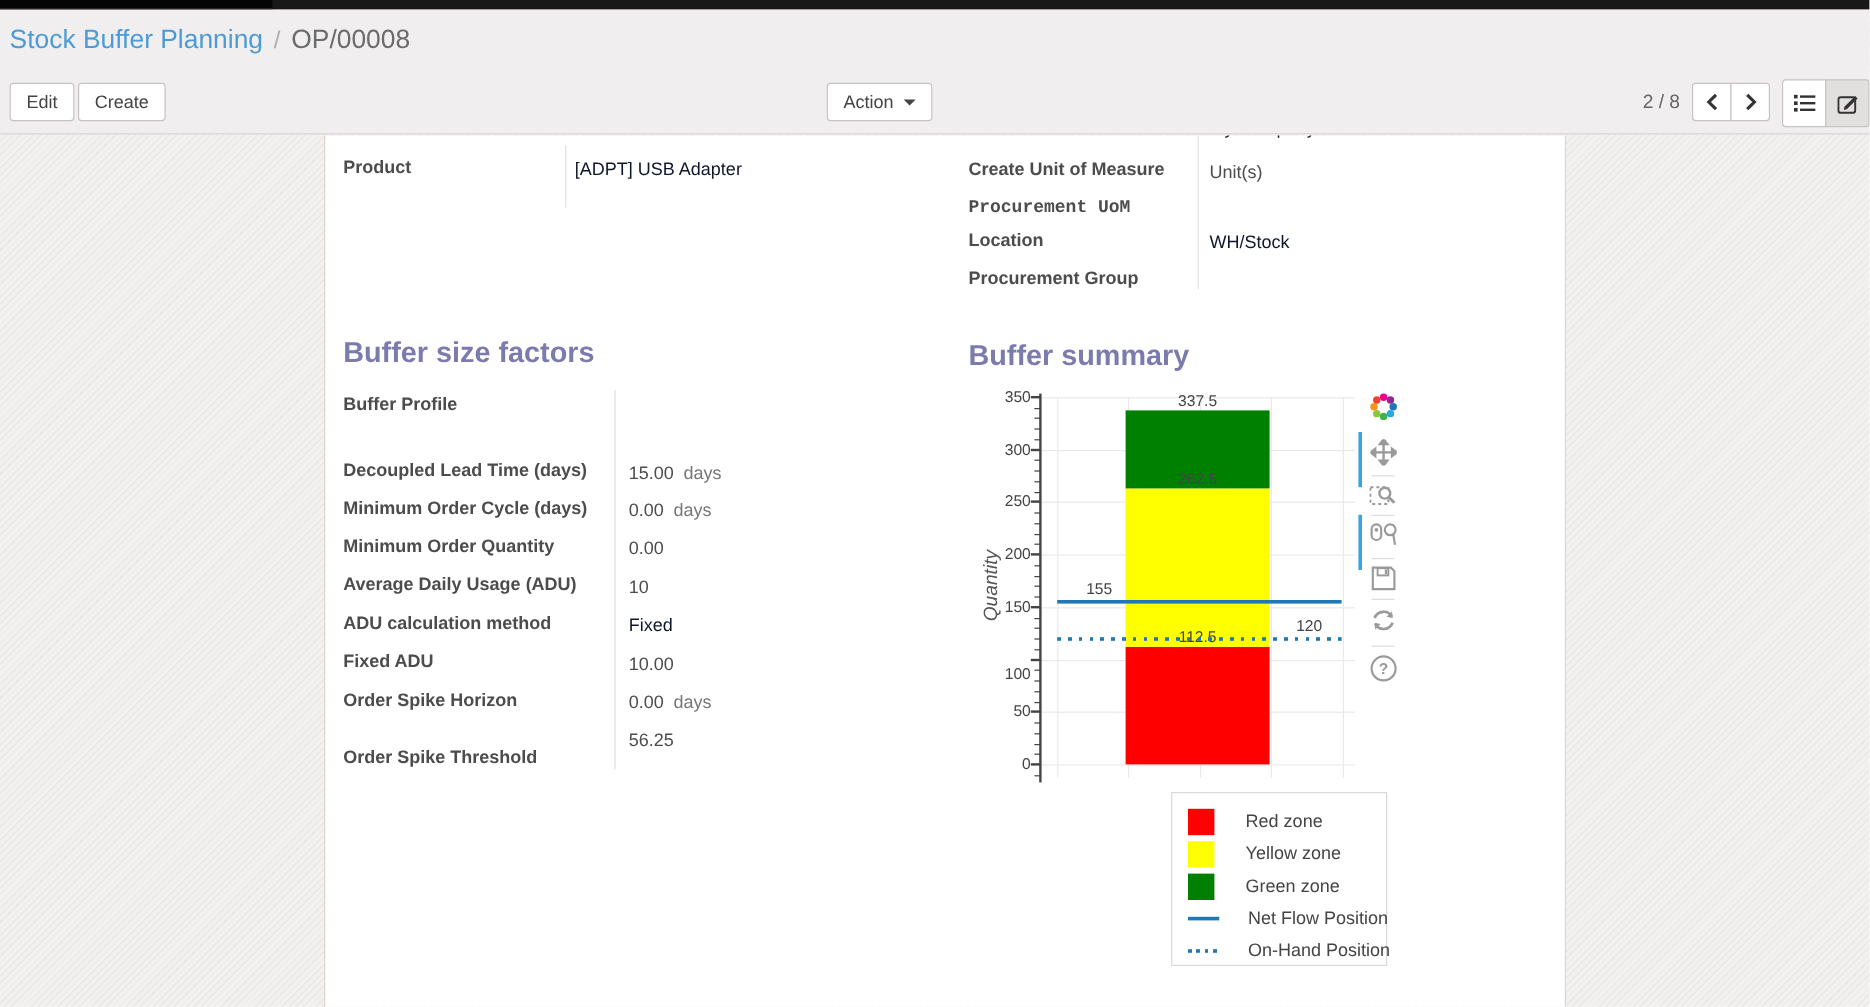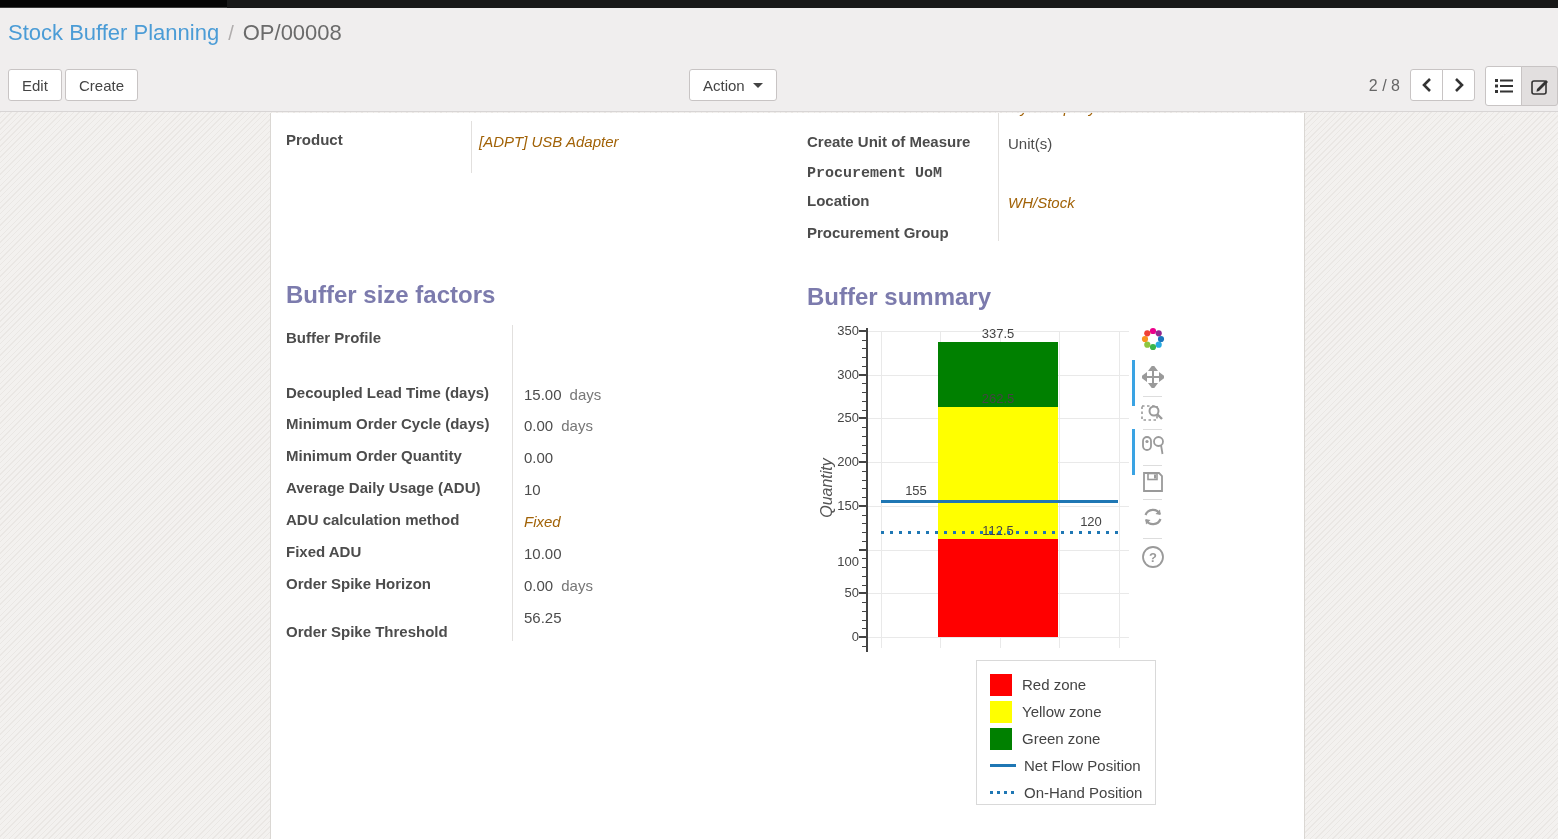--- a/index.html
+++ b/index.html
@@ -37,21 +37,21 @@
   .gbtn:first-child { border-radius:3px 0 0 3px; }
   .gbtn:last-child  { border-radius:0 3px 3px 0; }
   #switcher-grp .gbtn { width:37px; height:40px; }
   .gbtn.active { background:#e2dfdf; }
 
   
   .sheet { position:absolute; left:270px; top:113px; width:1035px; height:726px; background:#fff;
            border-left:1px solid #dad7d3; border-right:1px solid #dad7d3; overflow:hidden; }
   .flabel { position:absolute; font-size:15px; font-weight:bold; color:#4c4c4c; white-space:nowrap; }
   .fvalue { position:absolute; font-size:15px; color:#4c4c4c; white-space:nowrap; }
-  .link { color:#a16207; cursor:pointer;font-style:italic; }
+  .link { color:#0f172a; cursor:pointer; }
   .vsep { position:absolute; width:1px; background:#e2e0de; }
   .section-title { position:absolute; font-size:24px; color:#7c7bad; font-weight:bold; white-space:nowrap; }
   .suffix { color:#777; margin-left:8px; }
   .wrapval { position:absolute; font-size:15px; line-height:22px; width:258px; white-space:normal; }
 
   
   #chart { position:absolute; left:0; top:0; width:1035px; height:726px; pointer-events:none; }
   .hgrid, .vgrid { position:absolute; background:#e9e9e9; }
   .ytick-label { position:absolute; width:42px; text-align:right; font-size:13px; color:#444; }
   .ylab { position:absolute; left:496px; top:366px; width:120px; text-align:center; font-size:16px;
@@ -65,21 +65,21 @@
   
   .modebar { position:absolute; left:868px; top:213px; width:30px; }
   .mb-item { position:absolute; left:0; width:28px; height:26px; display:flex; align-items:center;
              justify-content:center; cursor:pointer; }
   .mb-sep { position:absolute; left:4px; width:19px; height:1px; background:#ddd; }
   .mb-active { position:absolute; left:-7px; width:3px; background:#3aa3e3; }
 
   
   .legend { position:absolute; left:705px; top:547px; width:180px; height:145px; background:#fff;
             border:1px solid #d9d9d9; padding-top:10px; }
-  .lrow { display:flex; align-items:center; height:27px; padding-left:13px; cursor:pointer; }
+  .lrow { display:flex; align-items:center; height:27px; padding-left:13px; cursor:pointer;gap:16px; }
   .sw  { width:22px; height:22px; margin-right:10px; flex:none; }
   .lsw { width:26px; height:3px; margin-right:8px; flex:none; }
   .ltext { font-size:15px; color:#444; white-space:nowrap; }
 
   svg { display:block; }
 </style>
 </head>
 <body>
 
 <div class="page">

